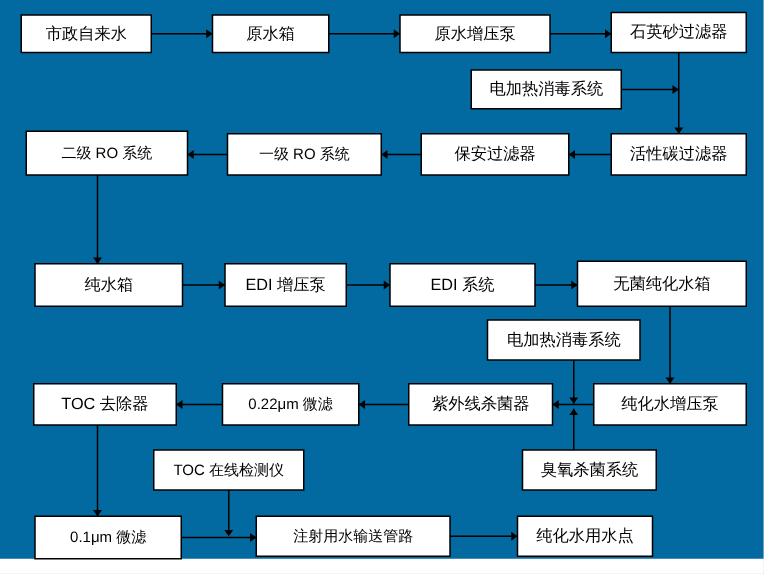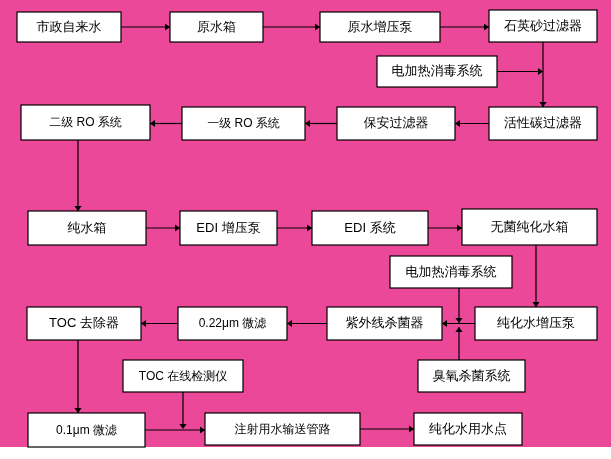--- a/index.html
+++ b/index.html
@@ -10,21 +10,21 @@
   body {
     width: 611px;
     height: 459px;
     font-family: "Liberation Sans", sans-serif;
     overflow: hidden;
   }
   #flowchart-root {
     position: relative;
     width: 611px;
     height: 447px;
-    background: #ec4899;
+    background: #0369a1;
   }
   svg.flow-svg {
     position: absolute;
     top: 0;
     left: 0;
     width: 611px;
     height: 459px;
     display: block;
   }
   .node-rect {

